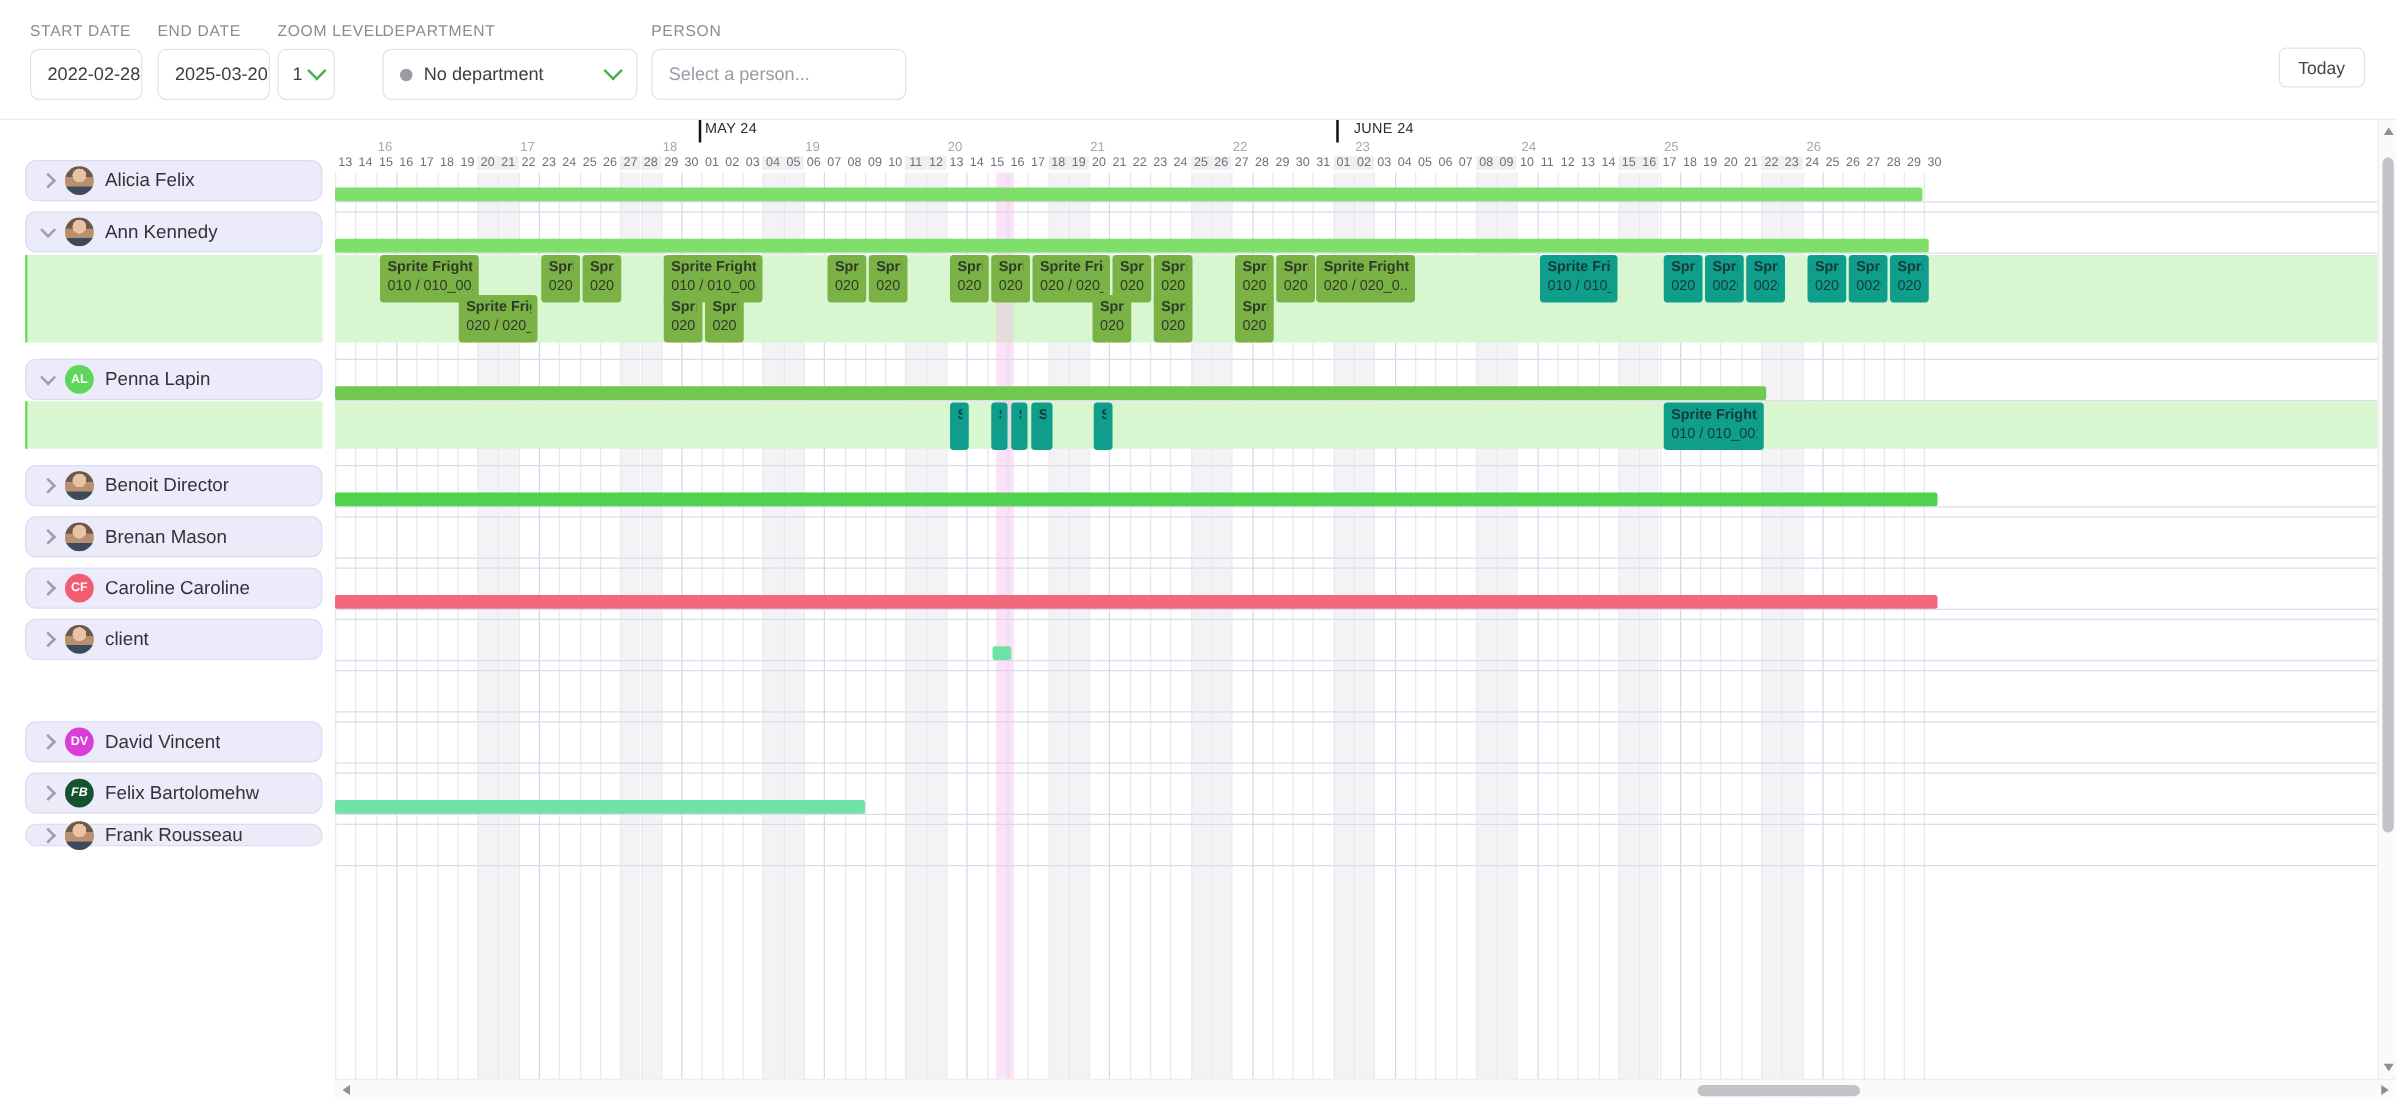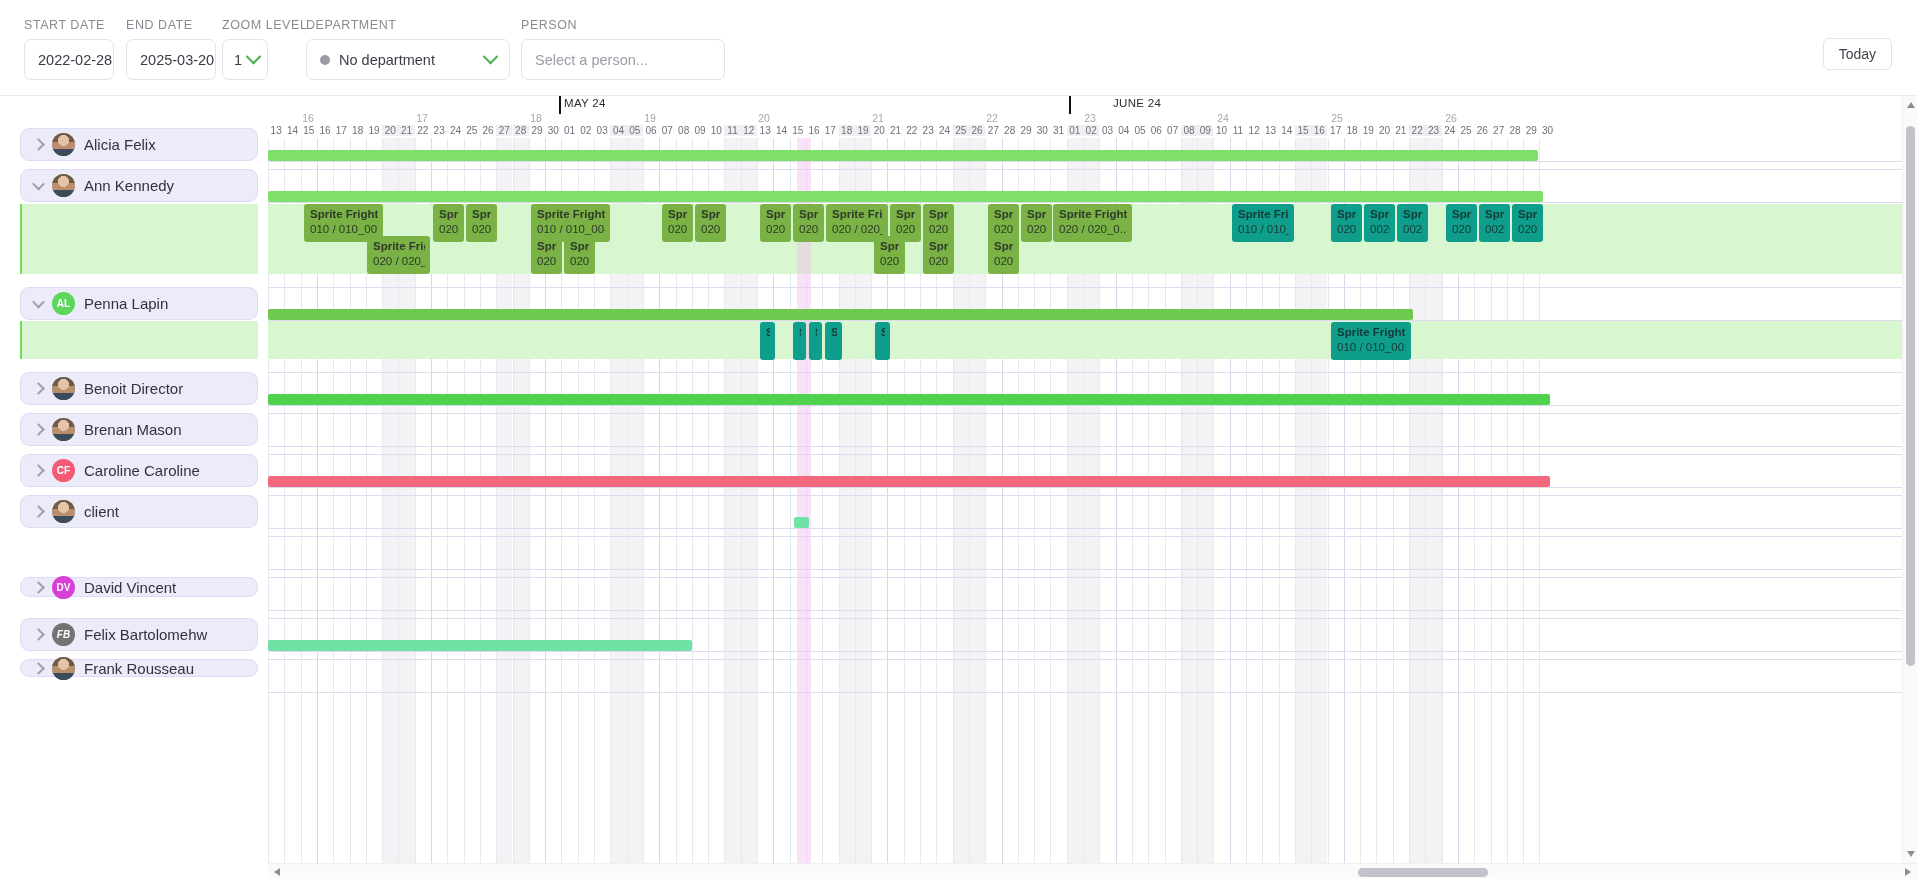--- a/index.html
+++ b/index.html
@@ -443,21 +443,21 @@
         <div class="week-lbl" style="left: 496px;">20</div>
         <div class="week-lbl" style="left: 610px;">21</div>
         <div class="week-lbl" style="left: 724px;">22</div>
         <div class="week-lbl" style="left: 822px;">23</div>
         <div class="week-lbl" style="left: 955px;">24</div>
         <div class="week-lbl" style="left: 1069px;">25</div>
         <div class="week-lbl" style="left: 1183px;">26</div>
         <div class="month-tick" style="left: 291px;"></div>
         <div class="month-lbl" style="left: 291px;">MAY 24</div>
         <div class="month-tick" style="left: 801px;"></div>
-        <div class="month-lbl" style="left: 801px; padding-left: 44px;">JUNE 24</div>
+        <div class="month-lbl" style="left: 771px; padding-left: 44px;">JUNE 24</div>
       </div>
     <div id="grid-body">
         <div class="vline" style="left: 0px;"></div>
         <div class="vline" style="left: 16.3px;"></div>
         <div class="vline" style="left: 32.6px;"></div>
         <div class="vline week" style="left: 48.9px;"></div>
         <div class="vline" style="left: 65.2px;"></div>
         <div class="vline" style="left: 81.5px;"></div>
         <div class="vline" style="left: 97.8px;"></div>
         <div class="we-band" style="left: 114.1px; width: 16.3px;"></div>
@@ -745,28 +745,28 @@
       <div class="lrow" style="top: 358px; height: 33px;">
         <span class="chev right"></span>
         <span class="avatar" style="background: rgb(242, 91, 114);">CF</span>
         <span class="lname">Caroline Caroline</span>
       </div>
       <div class="lrow" style="top: 399px; height: 33px;">
         <span class="chev right"></span>
         <span class="avatar photo" style="background: rgb(138, 168, 120);"></span>
         <span class="lname">client</span>
       </div>
-      <div class="lrow" style="top: 481px; height: 20px;">
+      <div class="lrow" style="top: 481px; height: 33px;">
         <span class="chev right"></span>
         <span class="avatar" style="background: rgb(216, 63, 216);">DV</span>
         <span class="lname">David Vincent</span>
       </div>
       <div class="lrow" style="top: 522px; height: 33px;">
         <span class="chev right"></span>
-        <span class="avatar" style="background: #737373; font-style: italic;">FB</span>
+        <span class="avatar" style="background: #14532d; font-style: italic;">FB</span>
         <span class="lname">Felix Bartolomehw</span>
       </div>
       <div class="lrow" style="top: 563px; height: 18px;">
         <span class="chev right"></span>
         <span class="avatar photo" style="background: rgb(127, 154, 107);"></span>
         <span class="lname">Frank Rousseau</span>
       </div>
     </div>
 
   <div id="hbar">

